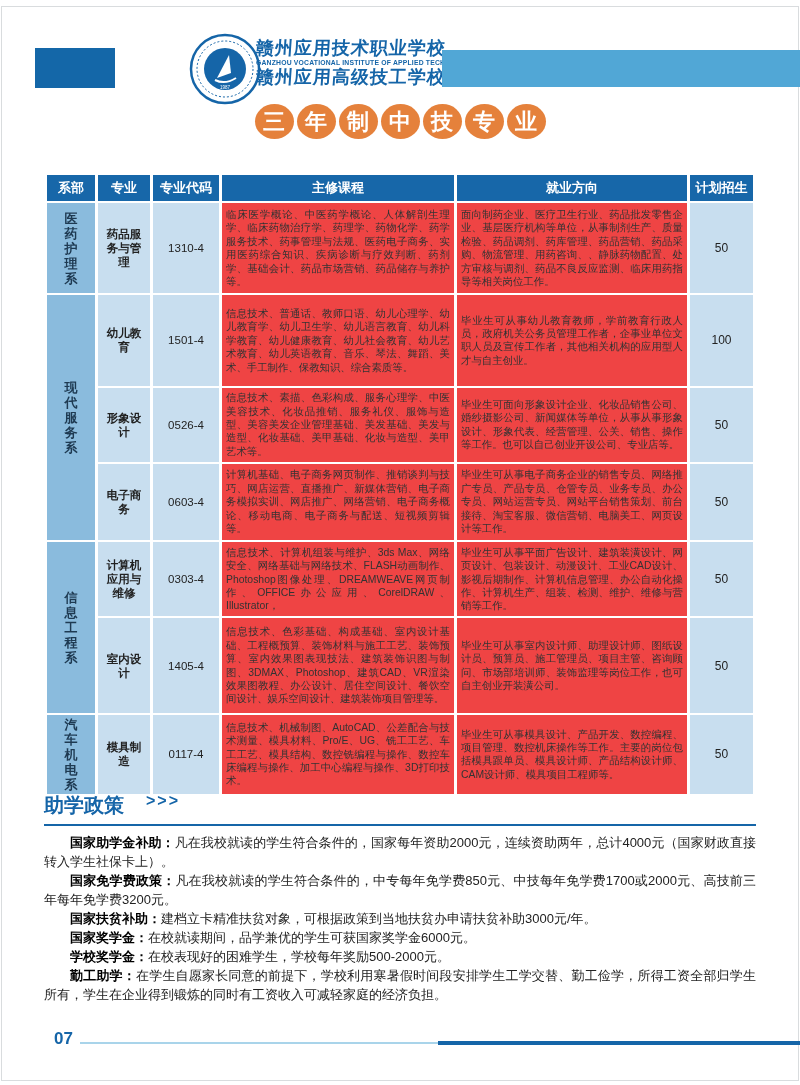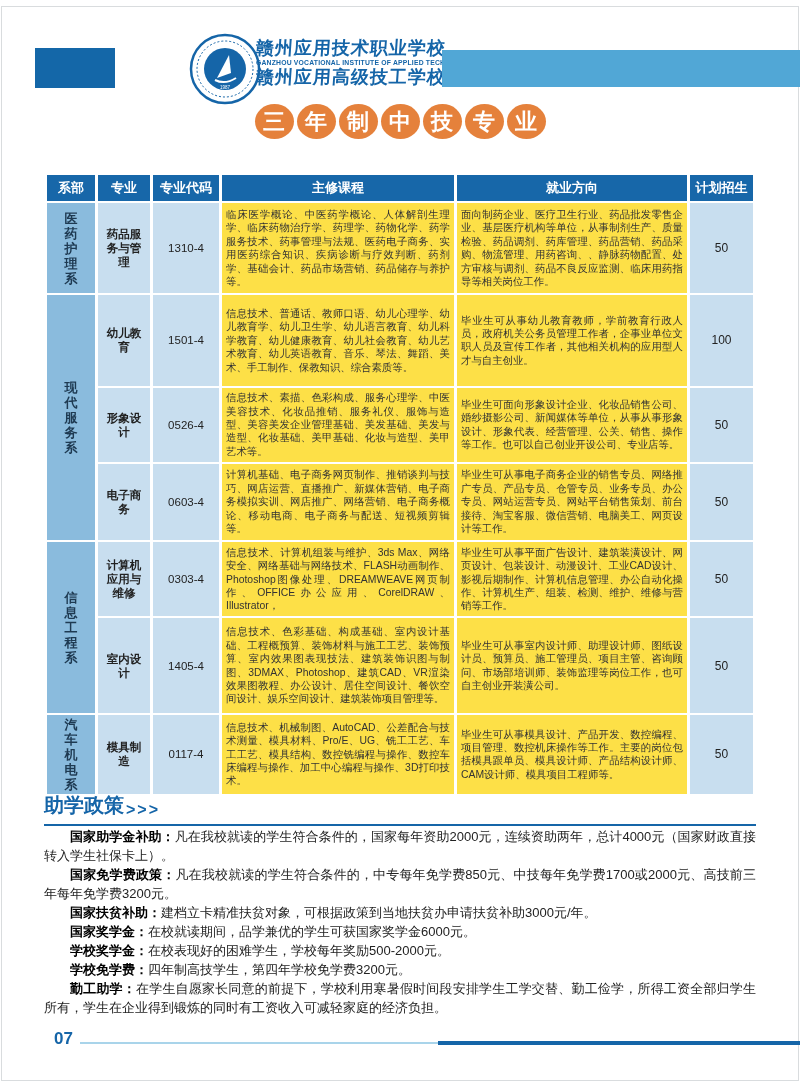--- a/index.html
+++ b/index.html
@@ -34,38 +34,38 @@
     text-align:center;vertical-align:middle;overflow:hidden;
   }
   table.programs td{vertical-align:middle;overflow:hidden;padding:2px 4px;}
   td.dept{
     background:#8abbdd;color:#1e3a52;font-weight:bold;font-size:13px;line-height:15px;
     text-align:center;white-space:pre-line;
   }
   td.major{background:#c8deef;color:#222;font-weight:bold;font-size:11.5px;line-height:14px;text-align:center;margin-left:35px;}
   td.code{background:#c8deef;color:#222;font-size:11.5px;text-align:center;}
   td.courses,td.employment{
-    background:#fde047;color:#333;font-size:10.4px;line-height:13.4px;
+    background:#ef4444;color:#333;font-size:10.4px;line-height:13.4px;
     text-align:justify;padding:4px 7px;
   }
   td.quota{background:#c8deef;color:#222;font-size:12px;text-align:center;margin-left:28px;}
   tbody tr:nth-child(1){height:90px;}
   tbody tr:nth-child(2){height:90px;}
   tbody tr:nth-child(3){height:74px;}
   tbody tr:nth-child(4){height:76px;}
   tbody tr:nth-child(5){height:74px;}
   tbody tr:nth-child(6){height:94px;}
   tbody tr:nth-child(7){height:78px;}
 
   
   .policy{position:absolute;left:44px;top:792px;width:712px;}
-  .policy-head{margin:0;color:#1565a8;font-size:20px;font-weight:bold;display:flex;align-items:flex-end;gap:2px;}
+  .policy-head{margin:0;color:#1565a8;font-size:20px;font-weight:bold;display:flex;align-items:flex-start;gap:22px;}
   .policy-arrows{font-size:16px;font-weight:bold;letter-spacing:2px;}
   .policy-underline{border-bottom:2px solid #1565a8;margin-top:5px;}
-  .policy-items{margin-top:1px;}
+  .policy-items{margin-top:7px;}
   .policy-items p{margin:0;font-size:13px;line-height:19px;text-indent:2em;color:#222;text-align:justify;}
   .policy-items b{color:#000;}
 
   
   .page-num{position:absolute;left:54px;top:1029px;color:#1565a8;font-weight:bold;font-size:17px;}
   .line-light{position:absolute;left:80px;top:1042px;width:358px;height:2px;background:#a9d4ea;}
   .line-dark{position:absolute;left:438px;top:1041px;right:0;height:4px;background:#1565a8;}
 </style>
 </head>
 <body>
@@ -201,21 +201,20 @@
       <span>助学政策</span>
       <span class="policy-arrows">&gt;&gt;&gt;</span>
     </h2>
     <div class="policy-underline"></div>
     <div class="policy-items" id="policy-items">
         <p><b>国家助学金补助：</b><span>凡在我校就读的学生符合条件的，国家每年资助2000元，连续资助两年，总计4000元（国家财政直接转入学生社保卡上）。</span></p>
         <p><b>国家免学费政策：</b><span>凡在我校就读的学生符合条件的，中专每年免学费850元、中技每年免学费1700或2000元、高技前三年每年免学费3200元。</span></p>
         <p><b>国家扶贫补助：</b><span>建档立卡精准扶贫对象，可根据政策到当地扶贫办申请扶贫补助3000元/年。</span></p>
         <p><b>国家奖学金：</b><span>在校就读期间，品学兼优的学生可获国家奖学金6000元。</span></p>
         <p><b>学校奖学金：</b><span>在校表现好的困难学生，学校每年奖励500-2000元。</span></p>
-        <p><b>学校免学费：</b><span>四年制高技学生，第四年学校免学费3200元。</span></p>
         <p><b>勤工助学：</b><span>在学生自愿家长同意的前提下，学校利用寒暑假时间段安排学生工学交替、勤工俭学，所得工资全部归学生所有，学生在企业得到锻炼的同时有工资收入可减轻家庭的经济负担。</span></p>
       </div>
   </section>
 
   <div class="page-num">07</div>
   <div class="line-light"></div>
   <div class="line-dark"></div>
 </div>
 
 </body></html>

